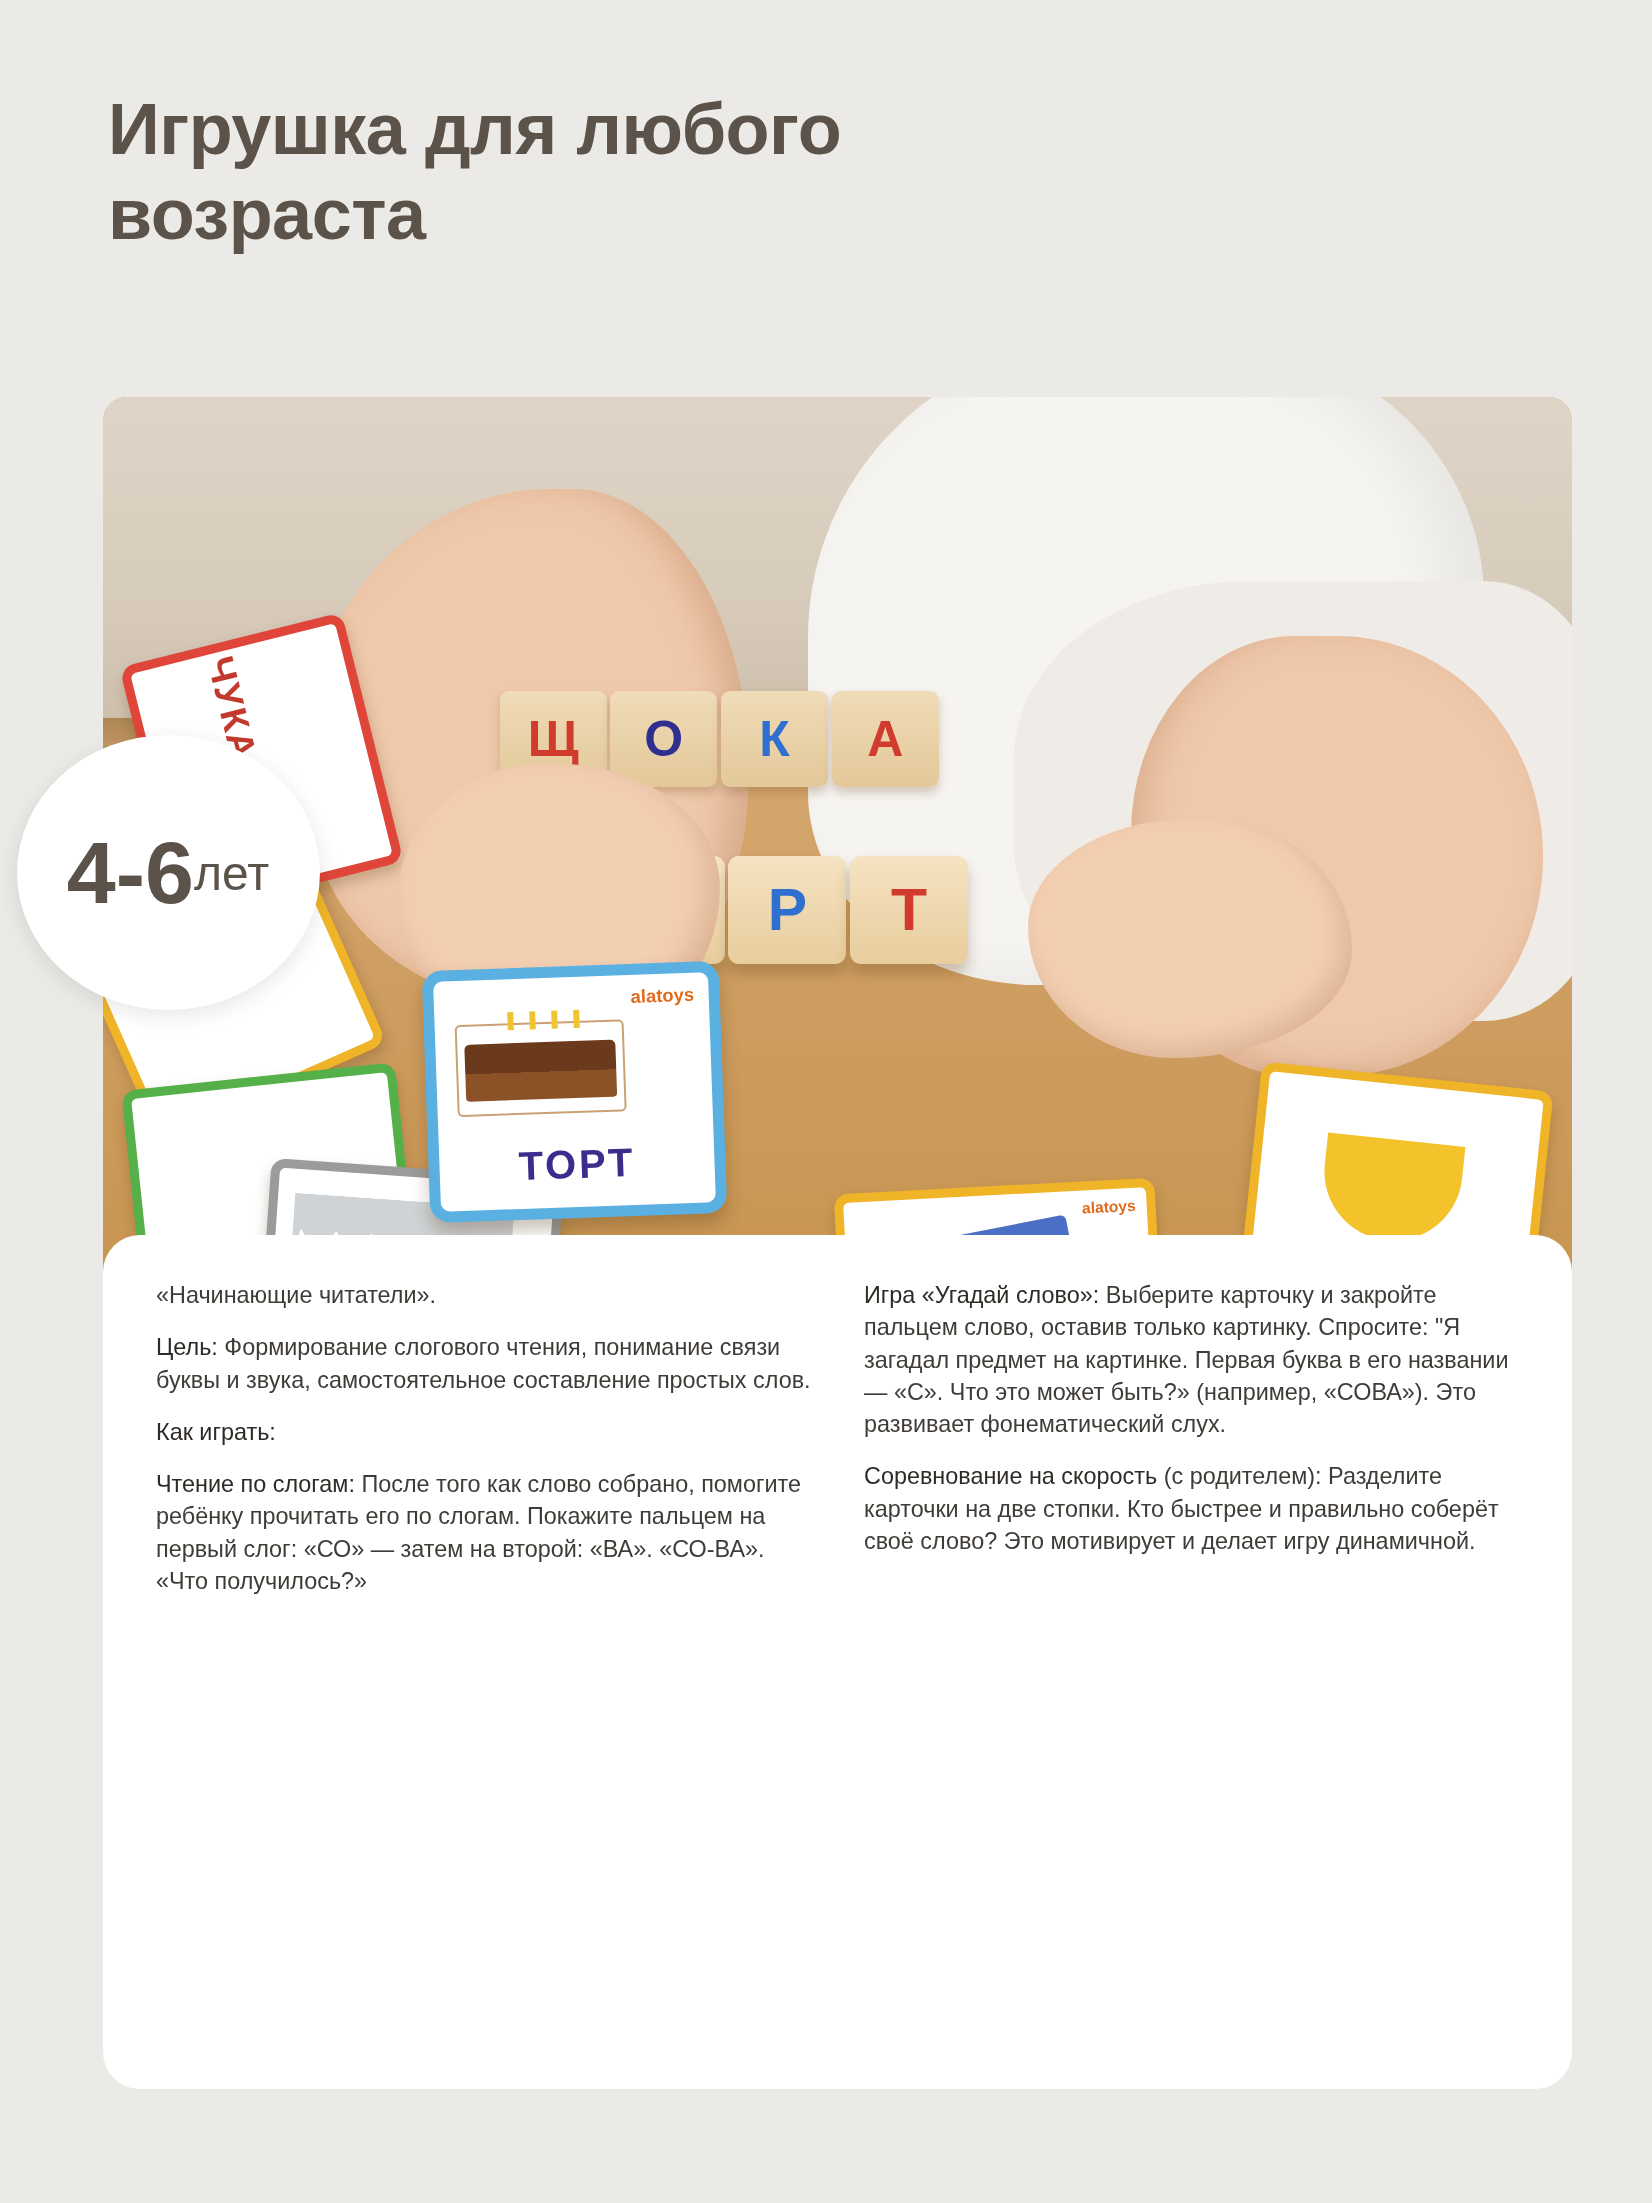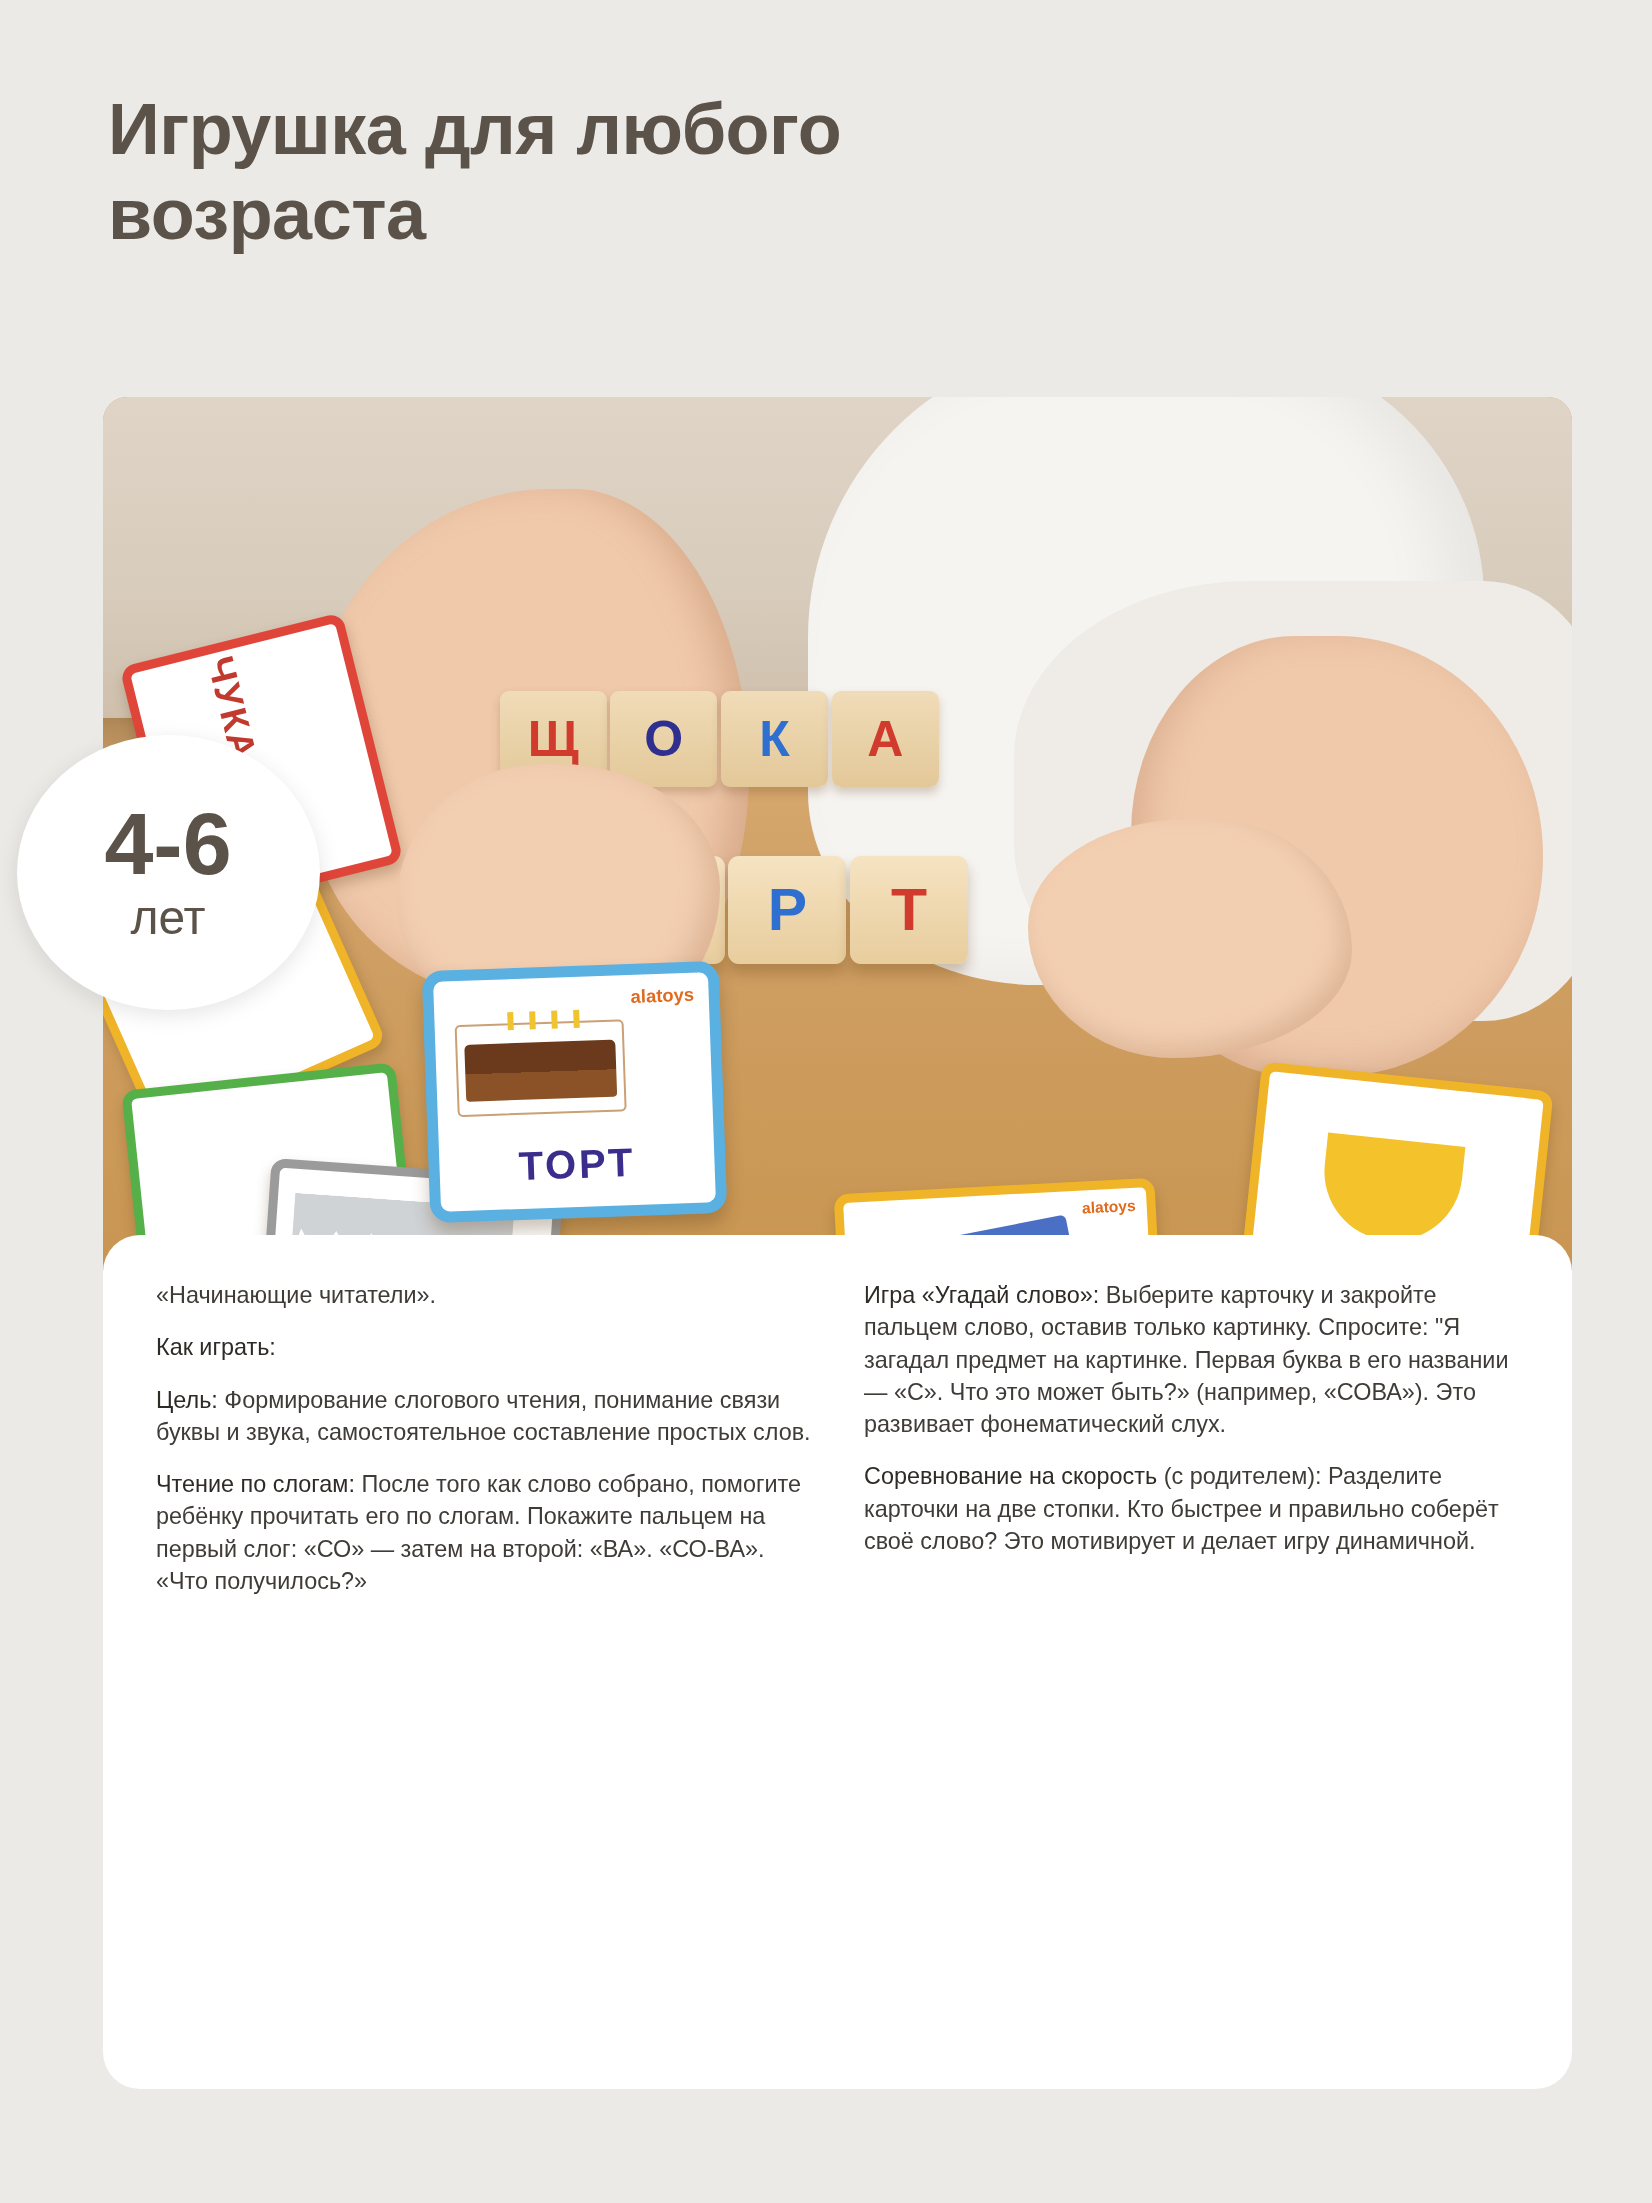--- a/index.html
+++ b/index.html
@@ -230,21 +230,21 @@
   
   .age-badge {
     position: absolute;
     left: 16.5px;
     top: 735px;
     width: 303px;
     height: 275px;
     background: #ffffff;
     border-radius: 50%;
     display: flex;
-    flex-direction: column;
+    flex-direction: row;
     align-items: center;
     justify-content: center;
     box-shadow: 0 5.5px 22px rgba(0,0,0,.10);
     z-index: 5;
   }
   .age-badge .num {
     font-size: 88px;
     font-weight: bold;
     color: #5b5249;
     line-height: 1;
@@ -345,22 +345,22 @@
   </div>
 
   <div class="age-badge">
     <span class="num">4-6</span>
     <span class="unit">лет</span>
   </div>
 
   <div class="panel">
     <div class="col">
       <p><b></b><span>«Начинающие читатели».</span></p>
+      <p><b>Цель:</b><span> Формирование слогового чтения, понимание связи буквы и звука, самостоятельное составление простых слов.</span></p>
       <p><b>Как играть:</b><span></span></p>
-      <p><b>Цель:</b><span> Формирование слогового чтения, понимание связи буквы и звука, самостоятельное составление простых слов.</span></p>
       <p><b>Чтение по слогам:</b><span> После того как слово собрано, помогите ребёнку прочитать его по слогам. Покажите пальцем на первый слог: «СО» — затем на второй: «ВА». «СО-ВА». «Что получилось?»</span></p>
     </div>
     <div class="col">
       <p><b>Игра «Угадай слово»:</b><span> Выберите карточку и закройте пальцем слово, оставив только картинку. Спросите: "Я загадал предмет на картинке. Первая буква в его названии — «С». Что это может быть?» (например, «СОВА»). Это развивает фонематический слух.</span></p>
       <p><b>Соревнование на скорость</b><span> (с родителем): Разделите карточки на две стопки. Кто быстрее и правильно соберёт своё слово? Это мотивирует и делает игру динамичной.</span></p>
     </div>
   </div>
 
 </div>
 

